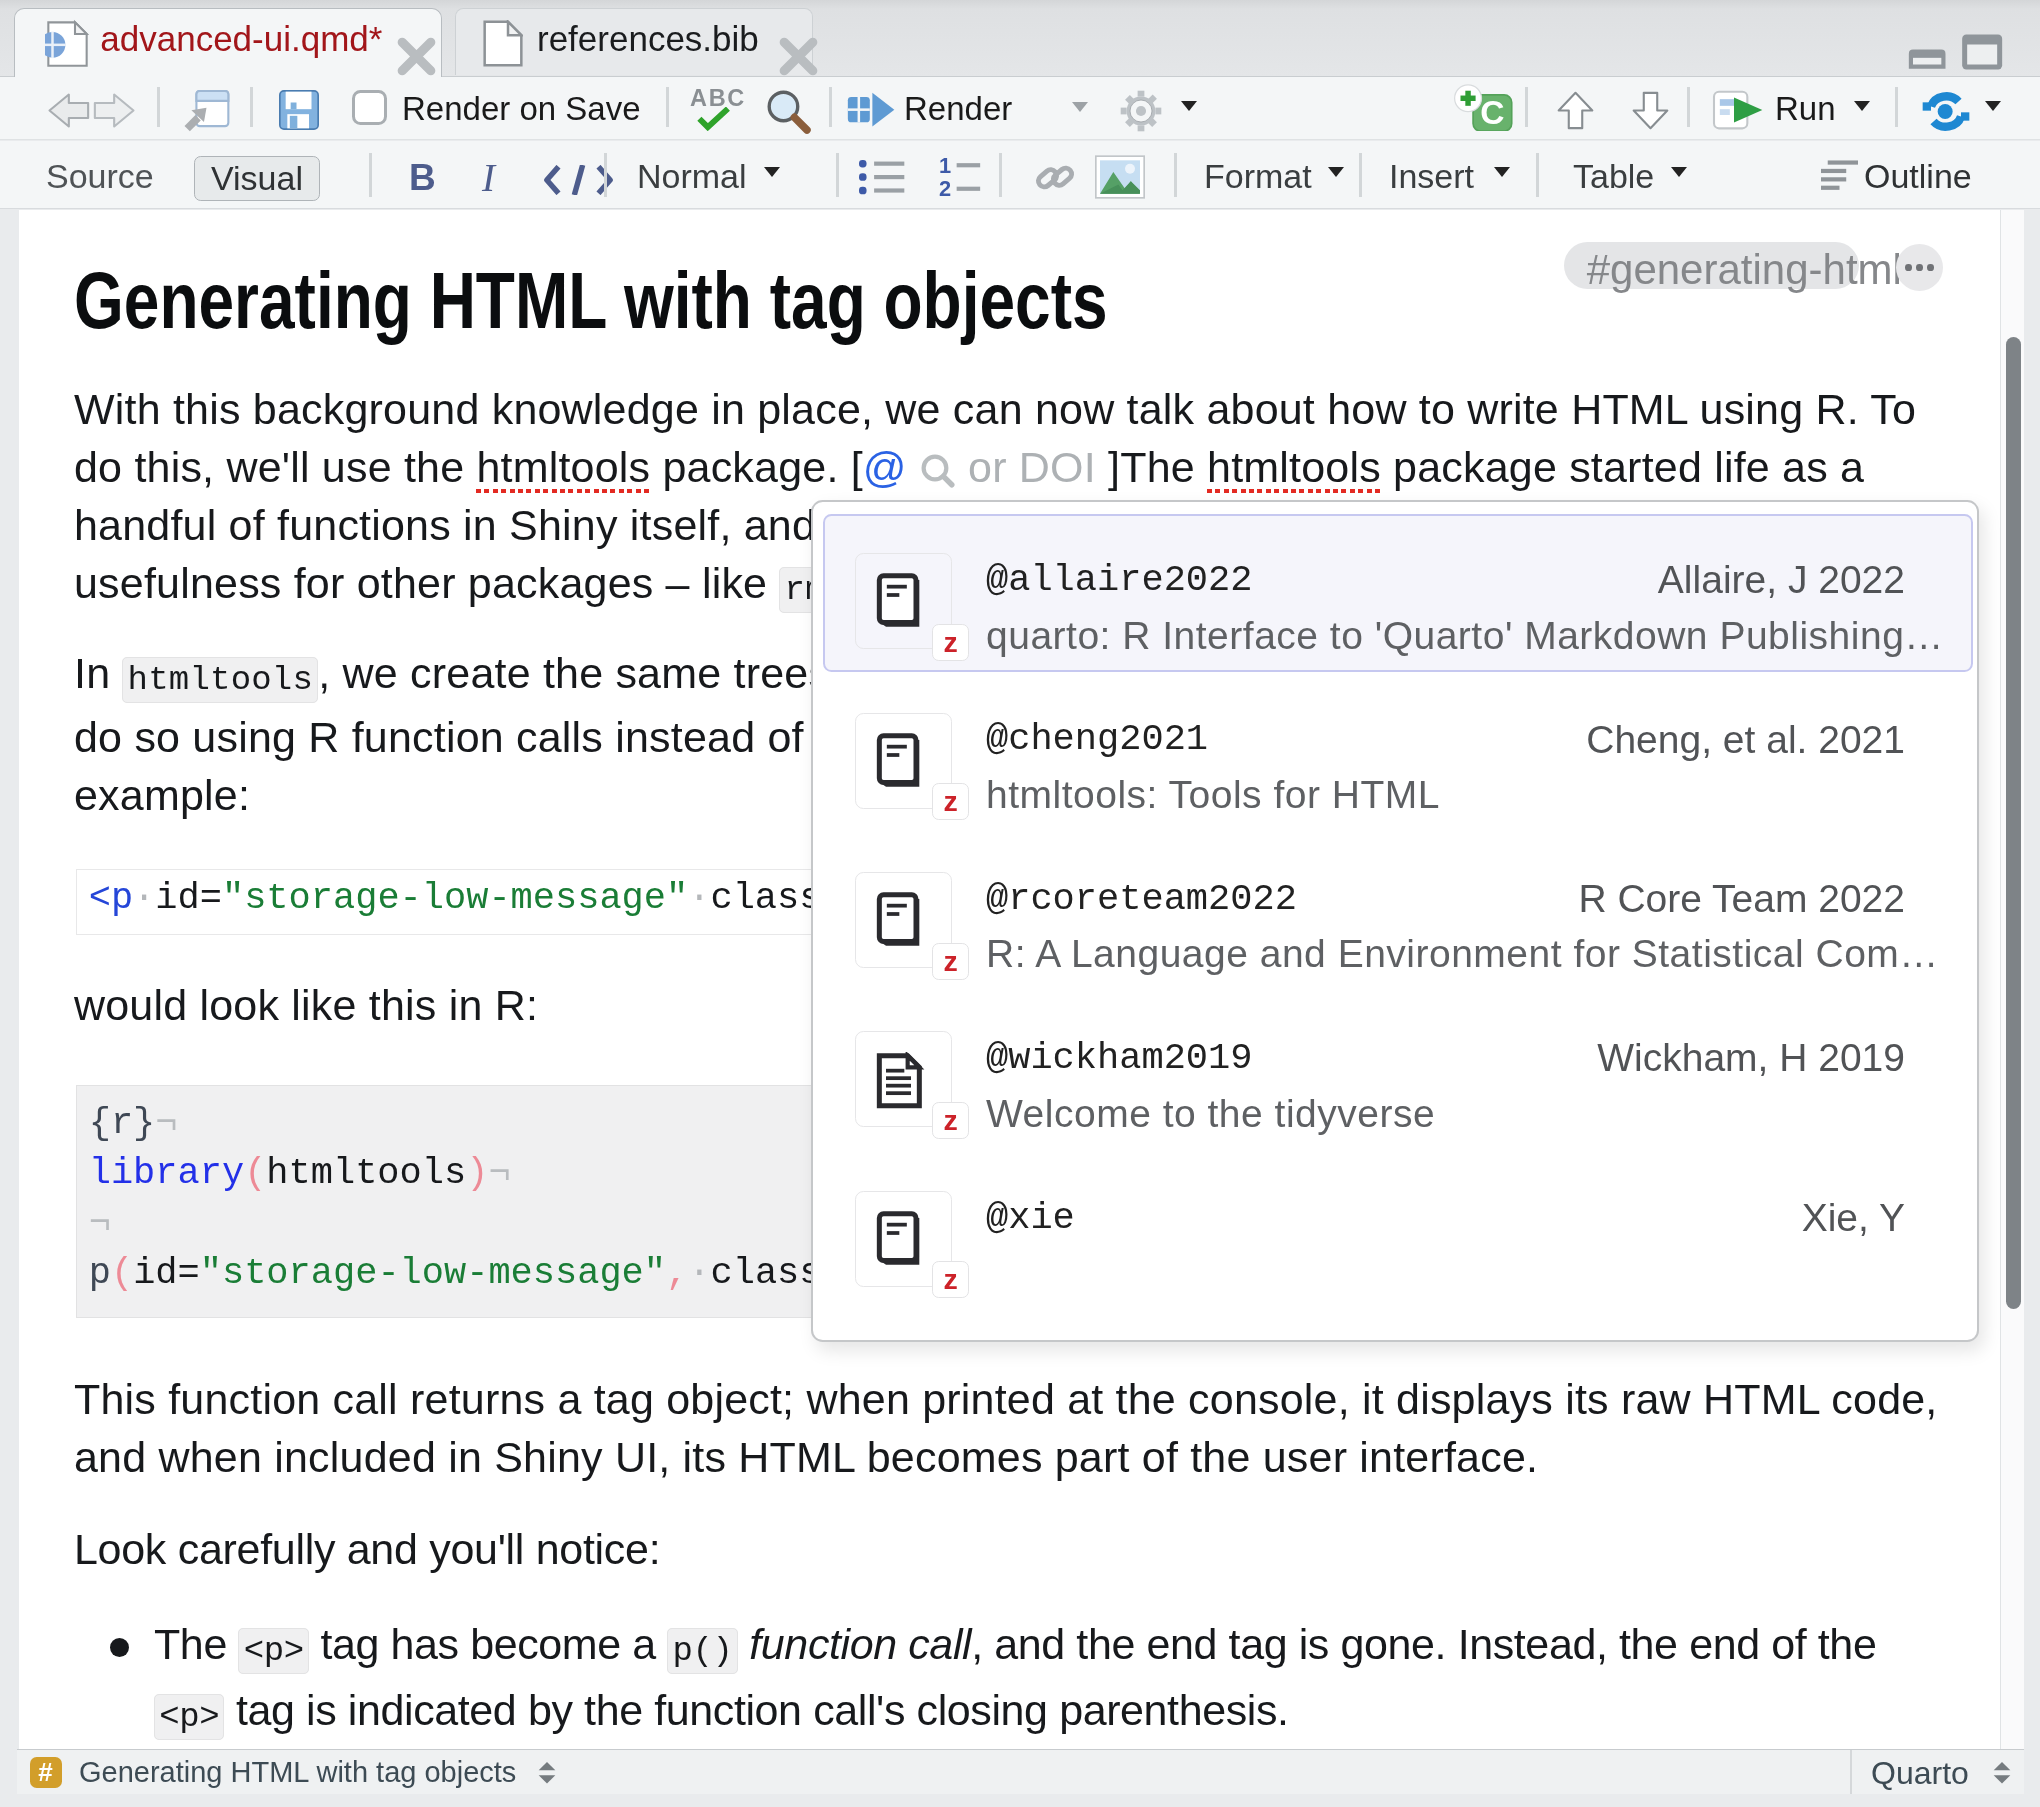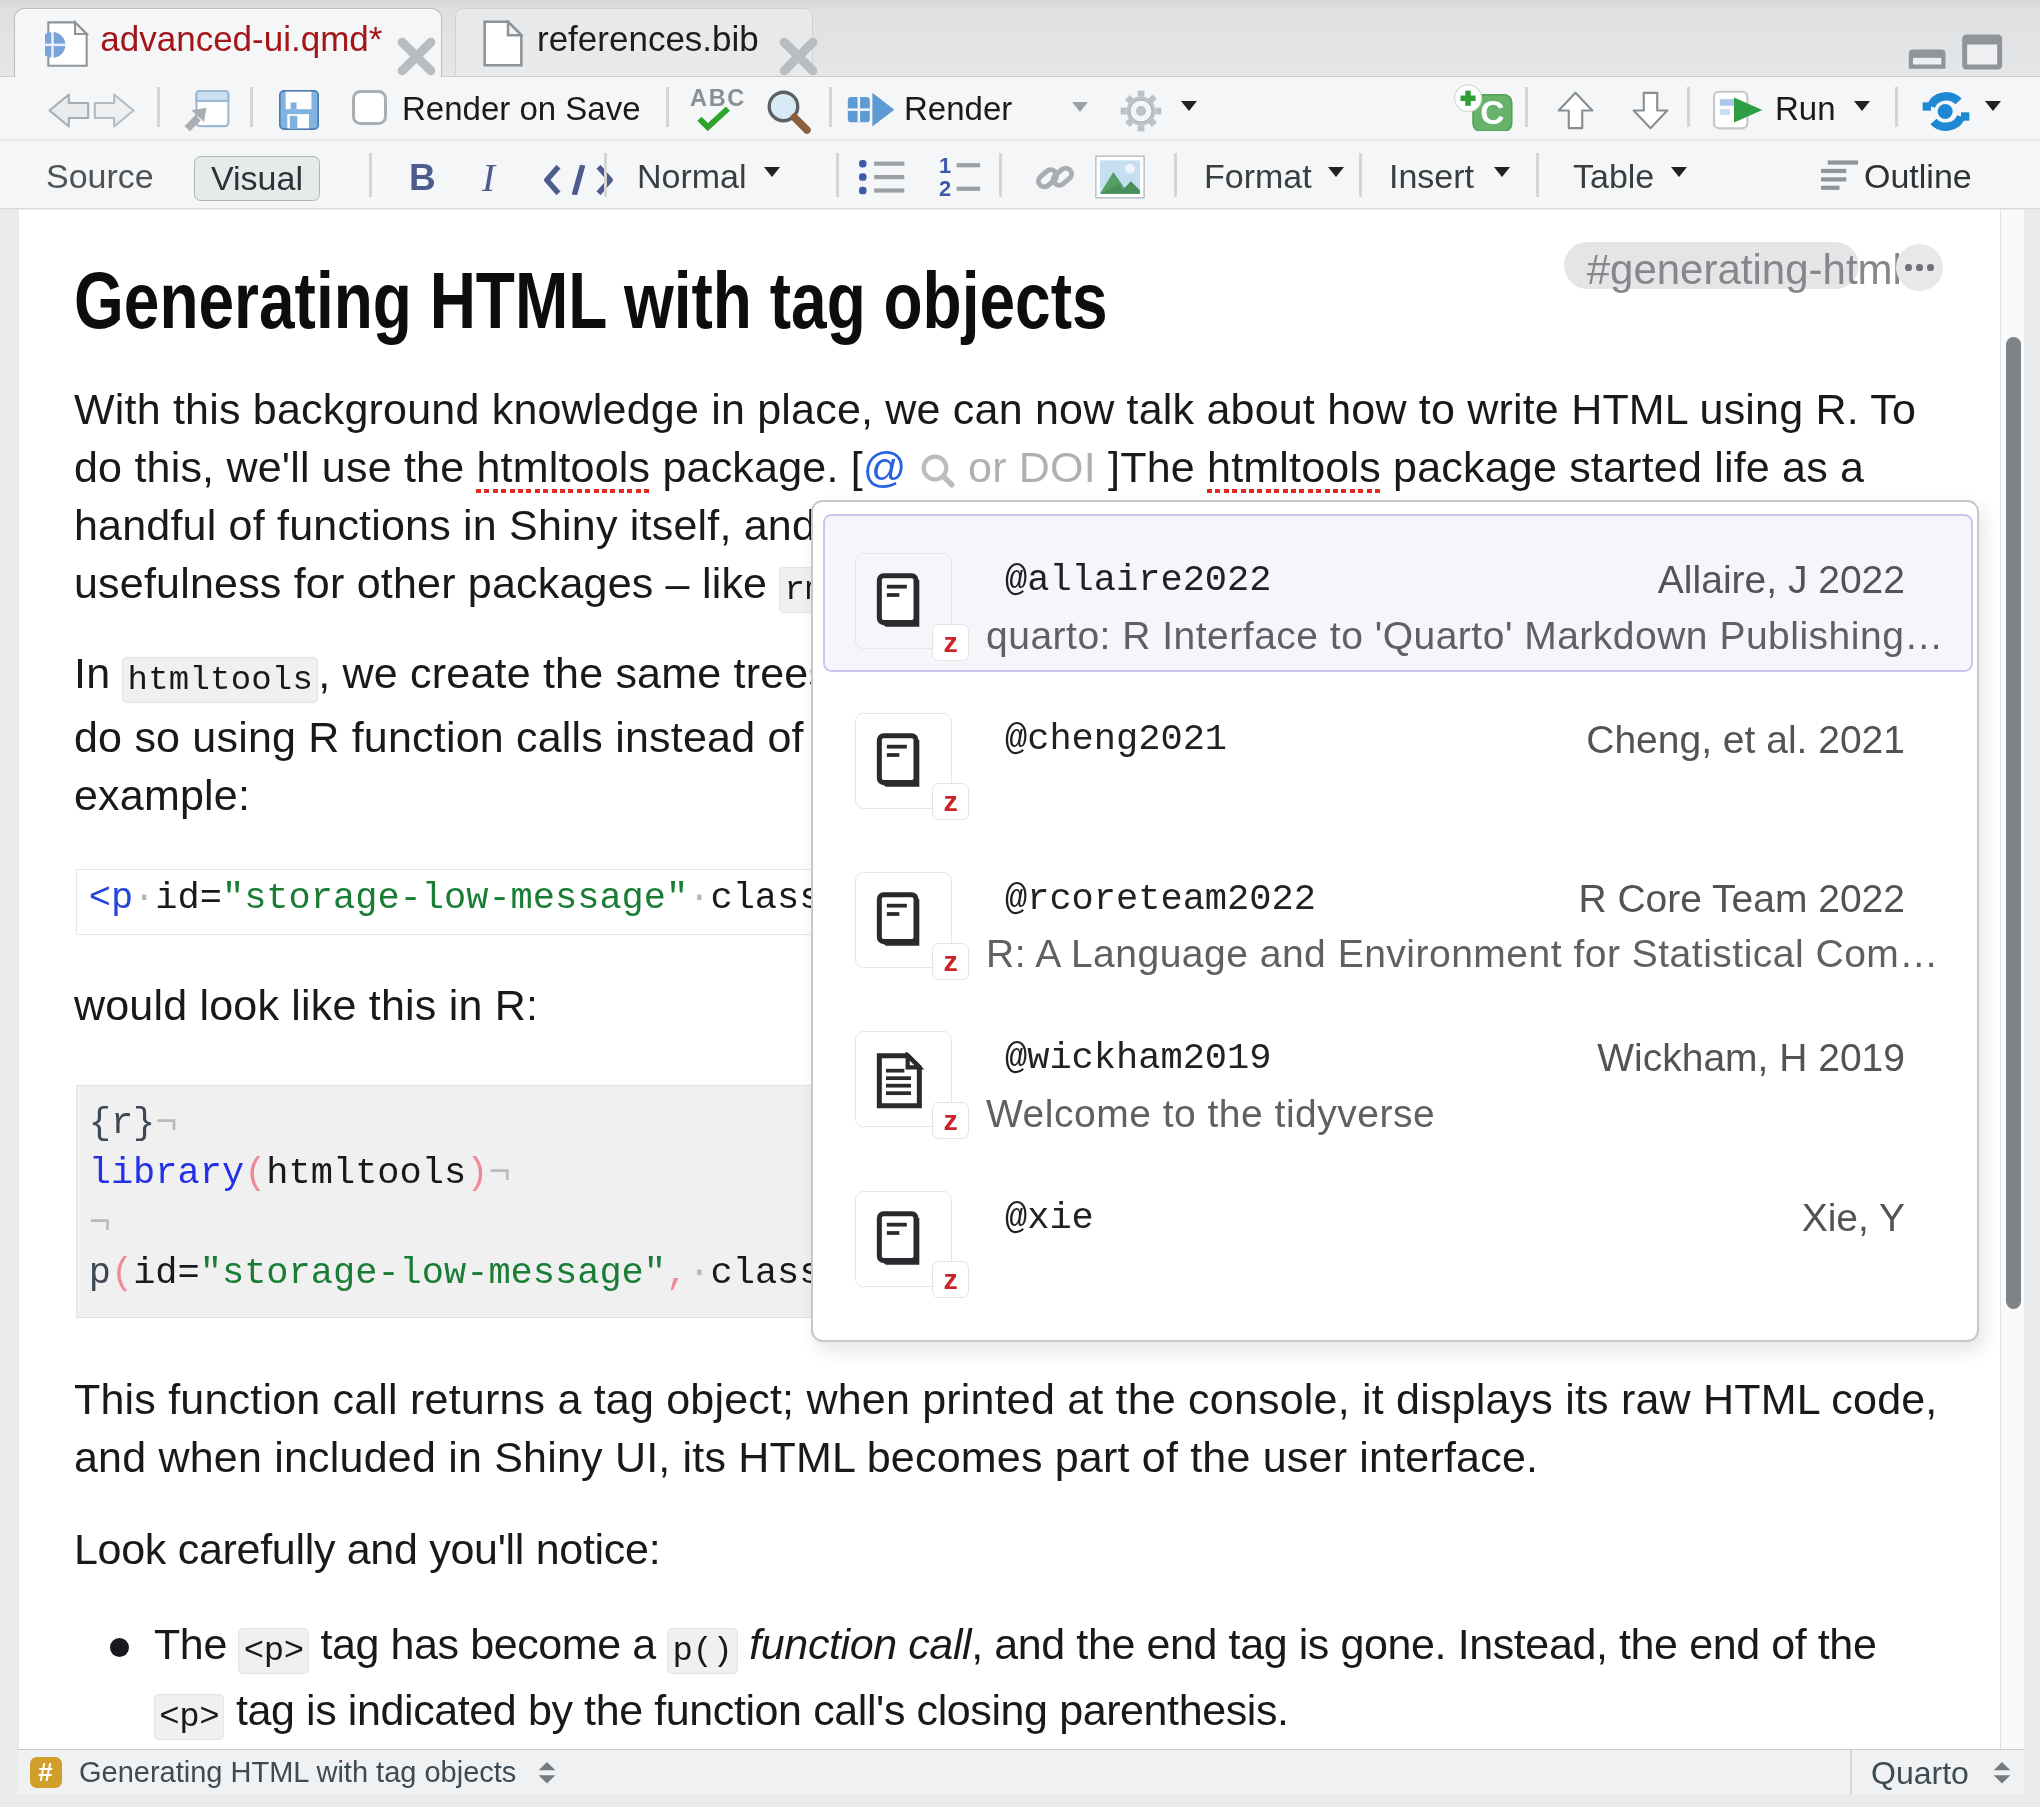--- a/index.html
+++ b/index.html
@@ -35,21 +35,21 @@
   .chip{background:#F0F0F1;border:1.7px solid #E3E3E4;border-radius:5px;padding:2.5px 4.2px 4.2px 4.2px;font-family:"Liberation Mono",monospace;font-size:34px;}
   .spell{background-image:repeating-linear-gradient(90deg,#E32A22 0,#E32A22 5px,rgba(0,0,0,0) 5px,rgba(0,0,0,0) 8.4px);background-repeat:no-repeat;background-size:100% 4.2px;background-position:0 100%;padding-bottom:1.7px;}
   .codeblock{border:1.7px solid #E8E8E9;box-sizing:border-box;font-family:"Liberation Mono",monospace;font-size:37px;}
   .pilcrow{color:#B9BCBF;}
   .dotspc{color:#B4B7BA;}
   
   #popup{left:811px;top:500px;width:1168px;height:842px;background:#FFFFFF;border:2.5px solid #C5C7C9;border-radius:11.7px;box-sizing:border-box;z-index:10;box-shadow:5px 8.4px 18.5px rgba(0,0,0,0.10);}
   .prow-sel{position:absolute;left:10px;top:11.7px;width:1150px;height:158px;background:#F5F5FB;border:2.5px solid #C6C8F0;border-radius:8.4px;box-sizing:border-box;}
   .iconframe{position:absolute;left:42px;width:97px;height:96px;border:1.7px solid #E6E6E8;border-radius:8.4px;box-sizing:border-box;}
   .zbadge{position:absolute;left:119px;width:37px;height:37px;background:#fff;border:1.7px solid #E3E3E5;border-radius:6.7px;box-sizing:border-box;color:#CC2229;font-weight:bold;font-family:"Liberation Sans";font-size:28.5px;text-align:center;line-height:34px;}
-  .ptitle{position:absolute;left:173px;font-family:"Liberation Mono",monospace;font-size:37px;color:#212121;margin-left:19px;}
+  .ptitle{position:absolute;left:173px;font-family:"Liberation Mono",monospace;font-size:37px;color:#212121;}
   .pauth{position:absolute;right:72px;font-size:39px;color:#515356;}
   .psub{position:absolute;left:173px;font-size:39px;color:#5E6063;letter-spacing:0.5px;}
 </style>
 </head>
 <body>
 
 <div class="abs" id="tabstrip"></div>
 <div class="abs" id="toolbar1">
   <svg class="abs" style="left:47px;top:15px" width="89" height="37" viewBox="0 0 106 44">
     <path d="M3 22 L26 3 V13 H49 V31 H26 V41 Z" fill="#E9EBEC" stroke="#A8ADB1" stroke-width="2.5" stroke-linejoin="round"></path>
@@ -318,20 +318,21 @@
   <div class="zbadge" style="top:122px">z</div>
   <div class="zbadge" style="top:281px">z</div>
   <div class="zbadge" style="top:441px">z</div>
   <div class="zbadge" style="top:600px">z</div>
   <div class="zbadge" style="top:759px">z</div>
   <span class="ptitle nw" style="top:57px">@allaire2022</span>
   <span class="pauth nw" style="top:56px">Allaire, J 2022</span>
   <span class="psub nw" style="top:112px">quarto: R Interface to 'Quarto' Markdown Publishing…</span>
   <span class="ptitle nw" style="top:216px">@cheng2021</span>
   <span class="pauth nw" style="top:216px">Cheng, et al. 2021</span>
+  <span class="psub nw" style="top:271px">htmltools: Tools for HTML</span>
   <span class="ptitle nw" style="top:376px">@rcoreteam2022</span>
   <span class="pauth nw" style="top:375px">R Core Team 2022</span>
   <span class="psub nw" style="top:430px">R: A Language and Environment for Statistical Com…</span>
   <span class="ptitle nw" style="top:535px">@wickham2019</span>
   <span class="pauth nw" style="top:534px">Wickham, H 2019</span>
   <span class="psub nw" style="top:590px">Welcome to the tidyverse</span>
   <span class="ptitle nw" style="top:695px">@xie</span>
   <span class="pauth nw" style="top:694px">Xie, Y</span>
 </div>
 <svg width="0" height="0" style="position:absolute">

